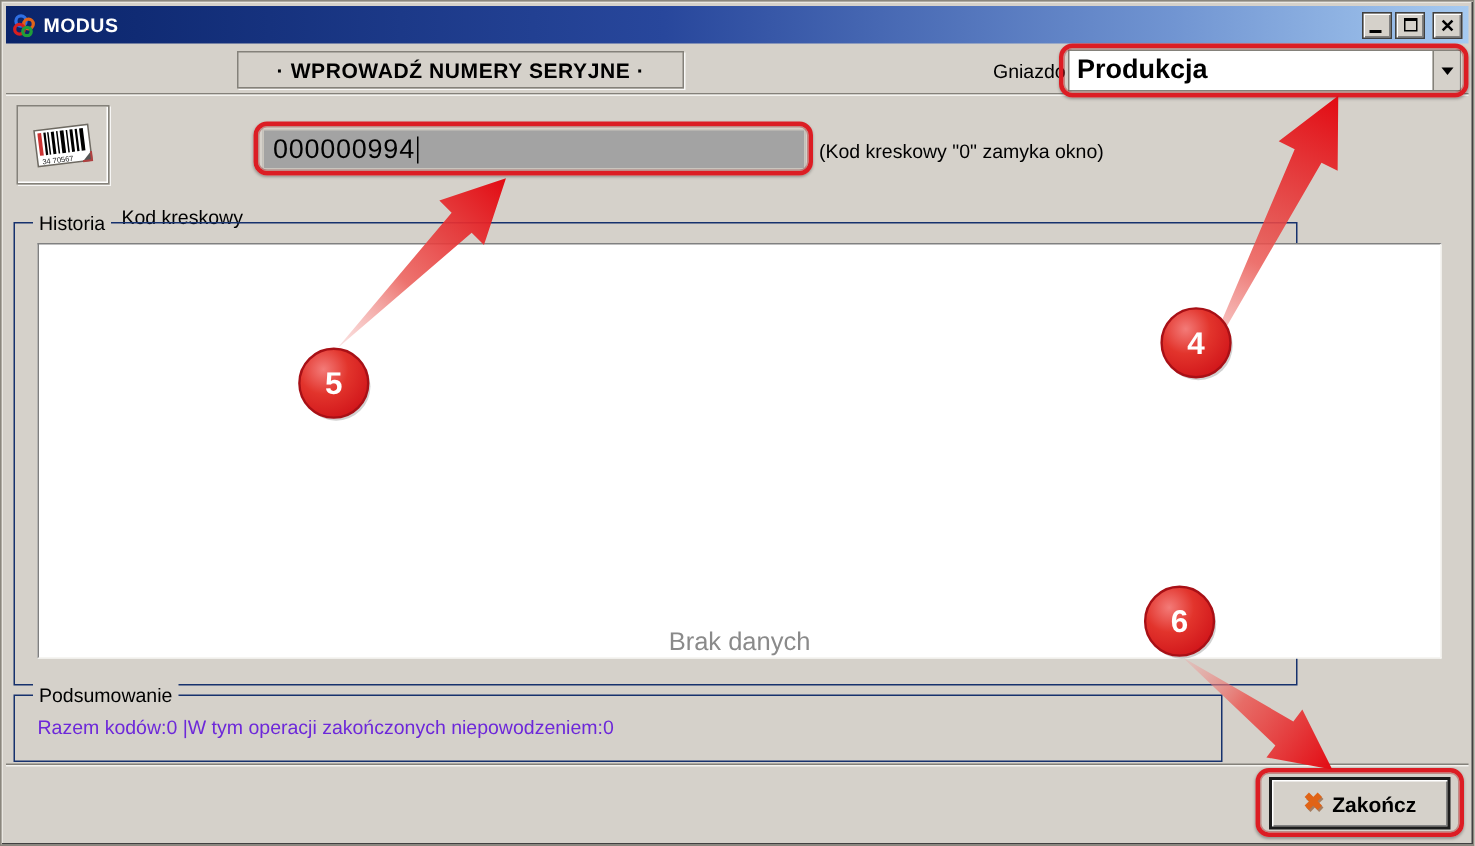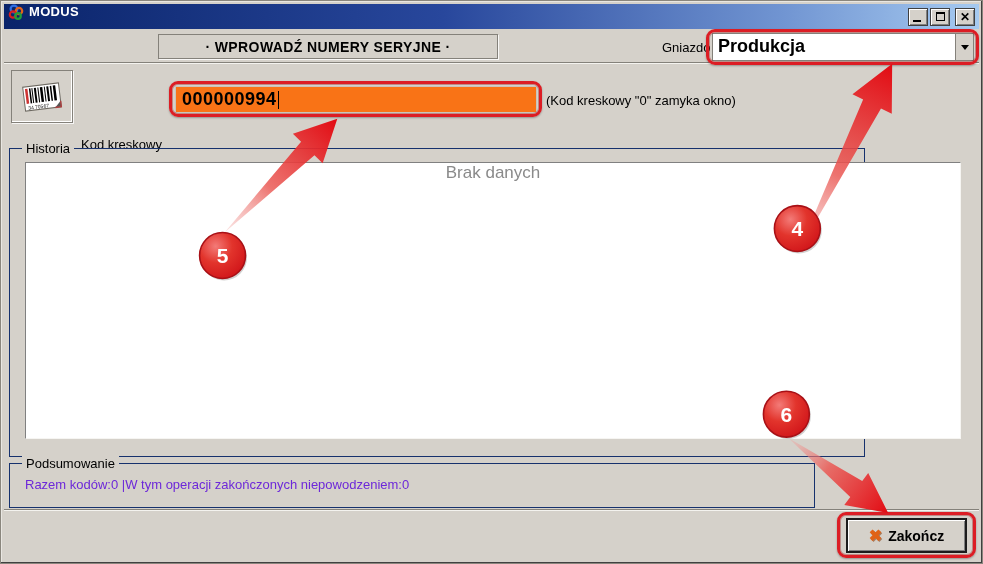--- a/index.html
+++ b/index.html
@@ -10,38 +10,38 @@
     position:relative; width:983px; height:564px; overflow:hidden;
     background:#d5d1ca;
     border:1px solid #8a867d;
     box-shadow: inset -1px -1px 0 #404040, inset 1px 1px 0 #e9e7e2;
   }
 
   
   .titlebar {
     position:absolute; left:3px; top:3px; right:3px; height:25px;
     background:linear-gradient(to right,#0a246a 0%, #28479c 45%, #7195d2 80%, #a6caf0 100%);
-    display:flex; padding:0 4px;
+    display:flex; align-items:center; padding:0 4px;
   }
   .titlebar-title { color:#fff; font-weight:bold; font-size:13px; margin-left:5px; letter-spacing:.3px; }
   .win-buttons { margin-left:auto; display:flex; align-items:center; }
   .win-btn {
     width:20px; height:18px; background:#d5d1ca; position:relative;
     border:1px solid #404040;
     box-shadow: inset 1px 1px 0 #ffffff, inset -1px -1px 0 #808080;
     display:flex; align-items:center; justify-content:center;
   }
   .win-btn + .win-btn { margin-left:2px; }
   .win-btn.close { margin-left:5px; font-size:12px; font-weight:bold; color:#000; line-height:1; }
   .glyph-min { position:absolute; left:4px; bottom:3px; width:8px; height:2px; background:#000; }
   .glyph-max { width:9px; height:9px; border:1px solid #000; border-top:2px solid #000; }
 
   
   .banner {
-    position:absolute; left:157px; top:33px; width:340px; height:25px;
+    position:absolute; left:157px; top:33px; width:298px; height:25px;
     border:1px solid #84817a; box-shadow:1px 1px 0 rgba(255,255,255,.85);
     display:flex; align-items:center; justify-content:center;
     font-weight:bold; font-size:14px; letter-spacing:.4px; color:#000;
   }
   .gniazdo-label { position:absolute; left:661px; top:39px; font-size:13px; color:#000; }
   .combo {
     position:absolute; left:711px; top:32px; width:262px; height:28px;
     background:#fff; border:1px solid #84817a; display:flex; align-items:stretch;
   }
   .combo-text { flex:1; font-size:18px; font-weight:bold; color:#000; padding:2px 12px 0 5px; white-space:nowrap; overflow:hidden; }
@@ -57,39 +57,39 @@
 
   
   .icon-box {
     position:absolute; left:10px; top:69px; width:62px; height:53px;
     border:1px solid #84817a; box-shadow: inset -1px -1px 0 #fff, 1px 1px 0 rgba(255,255,255,.8);
     display:flex; align-items:center; justify-content:center;
   }
   .kod-label { position:absolute; left:80px; top:92px; font-size:13px; color:#000;margin-top:44px; }
   .kod-input {
     position:absolute; left:174px; top:85px; width:362px; height:27px;
-    background:#f97316; border:1px solid #c9c5bd;
+    background:#a3a3a3; border:1px solid #c9c5bd;
     display:flex; align-items:center; padding-left:6px;
-    font-size:18px; font-weight:bold; color:#000; letter-spacing:.5px;
+    font-size:18px; font-weight:normal; color:#000; letter-spacing:.5px;
   }
   .caret { display:inline-block; width:1px; height:18px; background:#000; margin-left:1px; }
   .hint { position:absolute; left:545px; top:92px; font-size:13px; color:#000; }
 
   
   .groupbox { position:absolute; border:1px solid #16316d; }
   .groupbox .gb-label {
     position:absolute; top:-8px; left:12px; background:#d5d1ca;
     padding:0 4px; font-size:13px; color:#000;
   }
   .gb-historia { left:8px; top:147px; width:856px; height:309px; }
   .white-panel {
     position:absolute; left:15px; top:13px; width:936px; height:277px;
     background:#fff;
     border:1px solid; border-color:#808080 #f6f5f2 #f6f5f2 #808080;
-    display:flex; align-items:flex-start; justify-content:center;
+    display:flex; align-items:flex-end; justify-content:center;
   }
   .empty-text { font-size:17px; color:#8a8a8a; }
 
   .gb-pods { left:8px; top:462px; width:806px; height:45px; }
   .summary-text { position:absolute; left:15px; top:13px; font-size:13px; color:#6d28d9; white-space:nowrap; }
 
   
   .btn-finish {
     position:absolute; left:845px; top:517px; width:121px; height:35px;
     background:#d5d1ca; border:2px solid #1c1c1c;

